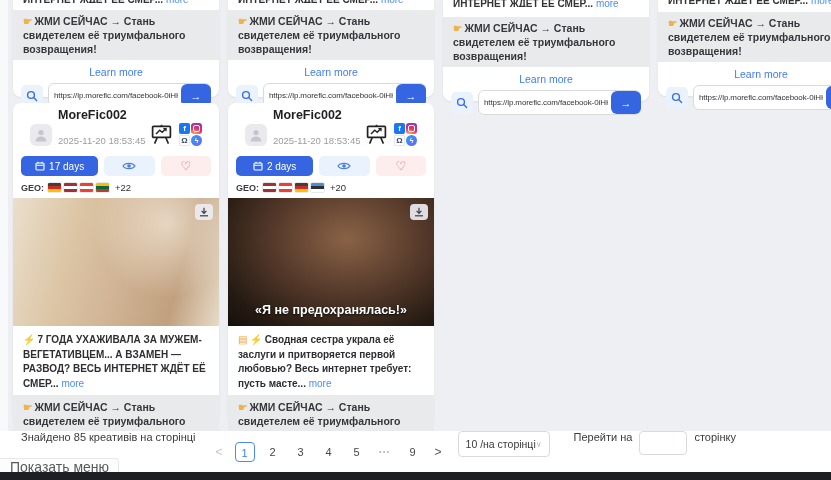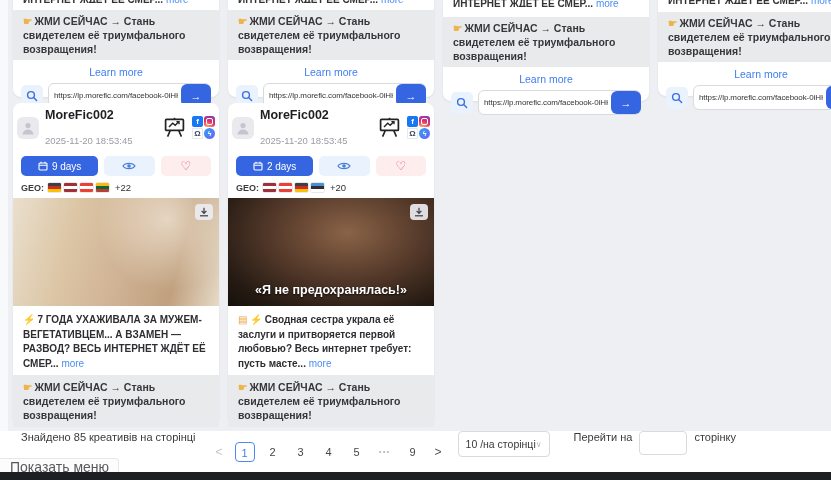--- a/index.html
+++ b/index.html
@@ -45,21 +45,21 @@
          border:1px solid #d8dade;border-radius:6px;background:#fff}
   .uinput{flex:1;min-width:0;border:none;outline:none;font-size:8px;color:#333;
           padding:0 3px 0 5px;font-family:inherit;background:transparent;letter-spacing:-.1px}
   .gobtn{width:30px;height:23px;margin:-1px -1px -1px 0;background:#3565e0;color:#fff;
          border:none;border-radius:6px;flex:none;font-size:11px;cursor:pointer;
          display:flex;align-items:center;justify-content:center}
   .dlbtn{width:26px;height:23px;background:#3565e0;border:none;border-radius:6px;flex:none;
          display:flex;align-items:center;justify-content:center;cursor:pointer}
 
   
-  .chead{display:flex;align-items:center;padding:6px 4px 4px}
+  .chead{display:flex;align-items:flex-end;padding:6px 17px 4px}
   .avatar{width:22px;height:22px;border-radius:6px;background:#e9e9ee;flex:none;
           display:flex;align-items:center;justify-content:center;overflow:hidden}
   .who{margin-left:6px;flex:1;min-width:0}
   .aname{font-size:12.5px;font-weight:bold;color:#1f1f23;line-height:13px}
   .adate{font-size:9.5px;color:#9b9ba3;margin-top:13px}
   .hicons{display:flex;align-items:center;gap:6px}
   .platgrid{display:grid;grid-template-columns:11px 11px;grid-gap:1px}
   .pi{width:11px;height:11px;font-size:8px;line-height:11px;text-align:center;
       color:#fff;font-weight:bold}
   .pi-fb{background:#1877f2;border-radius:2px}
@@ -76,21 +76,21 @@
         display:flex;align-items:center;justify-content:center}
   .bheart{flex:1;background:#fdeded;border:none;border-radius:5px;cursor:pointer;color:#e2556b;
           font-size:12px;line-height:12px;display:flex;align-items:center;justify-content:center}
 
   .georow{display:flex;align-items:center;gap:4px;padding:6px 8px 5px;
           font-size:9px;color:#3c3c40;font-weight:bold}
   .flag{width:13px;height:9px;border-radius:1px;display:inline-block;
         box-shadow:0 0 0 .5px rgba(0,0,0,.18)}
   .geomore{font-weight:normal;font-size:9.5px;color:#2f2f33;margin-left:2px}
 
-  .adimg{position:relative;height:108px;overflow:hidden}
+  .adimg{position:relative;height:128px;overflow:hidden}
   #c1 .adimg{background:
       radial-gradient(circle at 75% 20%,rgba(255,250,240,.55),rgba(255,250,240,0) 40%),
       linear-gradient(105deg,#eadfcd 0%,#dcc6a6 28%,#cfb293 55%,#c0a07e 78%,#e6dbc8 100%)}
   #c2 .adimg{background:
       radial-gradient(ellipse at 58% 32%,#8a6347 0%,#54392a 45%,#261b13 80%,#15100c 100%)}
   .ovl{position:absolute;left:0;right:0;bottom:8px;text-align:center;font-weight:bold;
        font-size:12.5px;line-height:15px}
   .ovl-l1{color:#fff;text-shadow:0 1px 2px rgba(0,0,0,.85)}
   .ovl-l2{color:#ffd21e;text-shadow:0 1px 2px rgba(0,0,0,.85)}
   .dltag{position:absolute;top:6px;right:6px;width:18px;height:16px;border:none;
@@ -264,21 +264,21 @@
     </div>
   </div>
   <div class="btnrow">
     <button class="bdays">
       <span>
           <svg width="10" height="10" viewBox="0 0 10 10">
             <rect x="1" y="2" width="8" height="7" rx="1" fill="none" stroke="#fff" stroke-width="1.1"></rect>
             <path d="M3 .8 L3 2.6 M7 .8 L7 2.6 M1.2 4.2 L8.8 4.2" stroke="#fff" stroke-width="1.1"></path>
           </svg>
         </span>
-      <span>9 days</span>
+      <span>17 days</span>
     </button>
     <button class="beye">
         <span>
           <svg width="14" height="10" viewBox="0 0 14 10">
             <path d="M1 5 C3.2 1.4 10.8 1.4 13 5 C10.8 8.6 3.2 8.6 1 5 Z" fill="none" stroke="#4a7fd6" stroke-width="1.2"></path>
             <circle cx="7" cy="5" r="1.8" fill="#4a7fd6"></circle>
           </svg>
         </span>
       </button>
     <button class="bheart">

